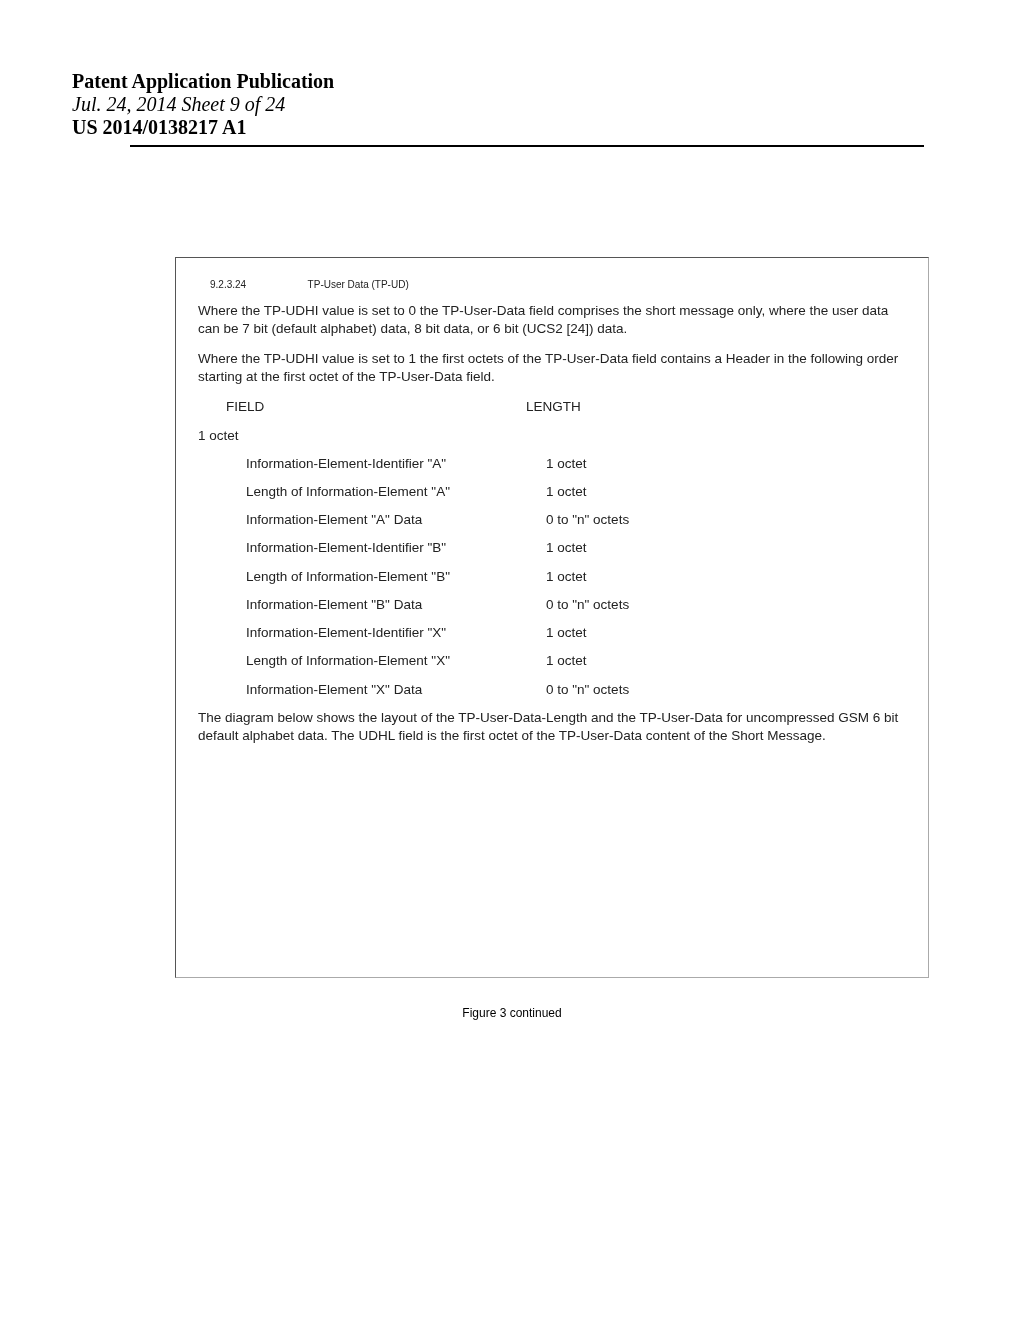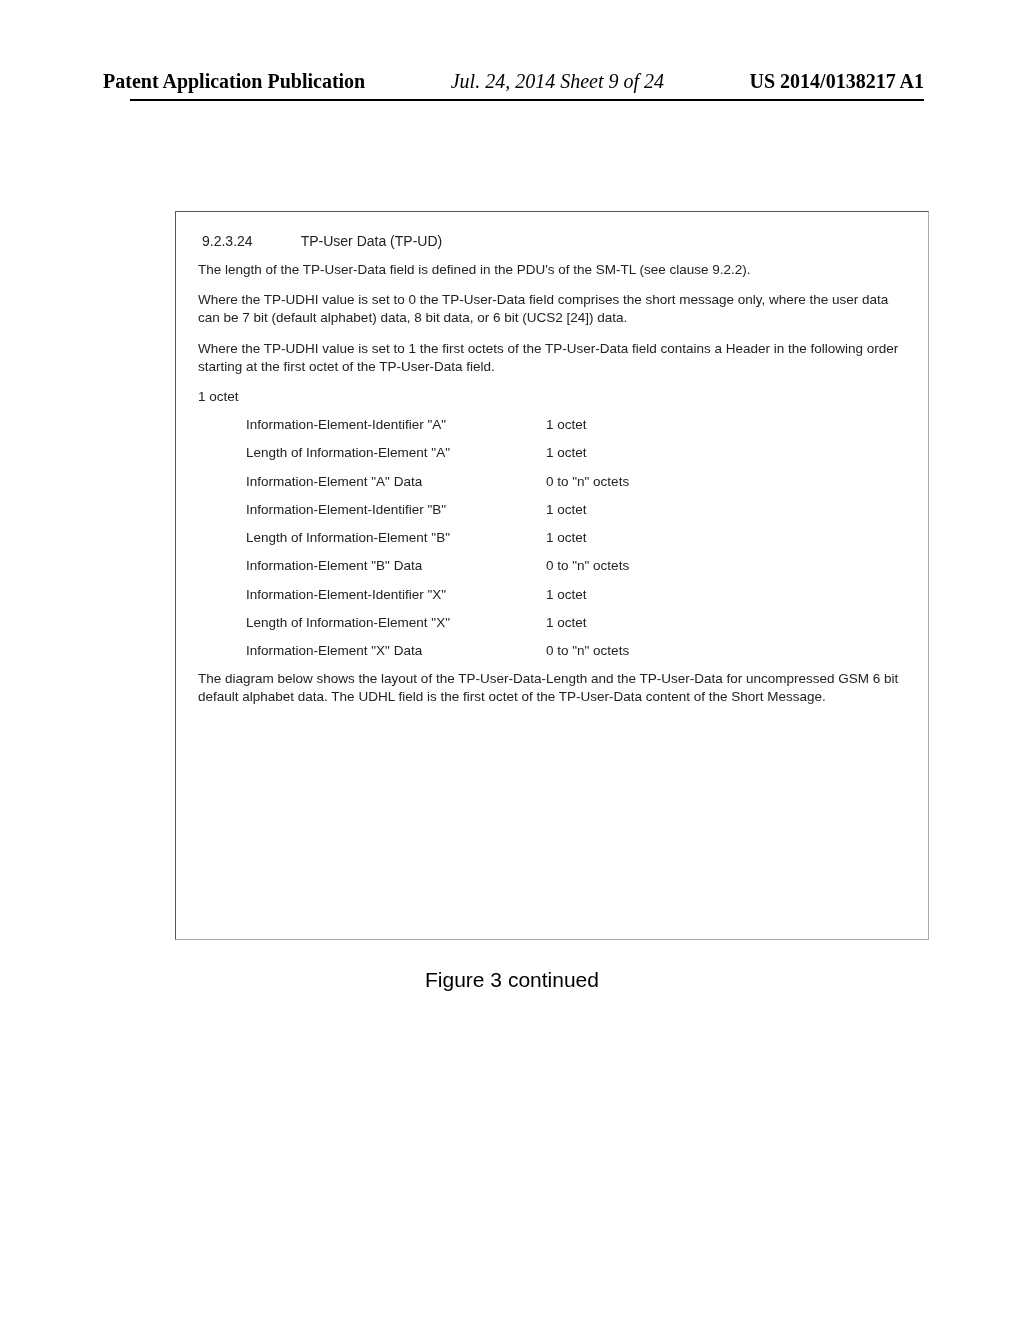--- a/index.html
+++ b/index.html
@@ -13,22 +13,23 @@
   .page {
     width: 1024px;
     height: 1320px;
     position: relative;
     box-sizing: border-box;
   }
   .header-row {
     display: flex;
     justify-content: space-between;
     align-items: baseline;
-    padding: 70px 100px 0 103px;
+    padding: 70px 100px 0 72px;
     font-size: 20px;
+    flex-direction: column;
   }
   .header-left {
     font-weight: bold;
   }
   .header-mid {
     font-weight: normal;
     font-style: italic;
   }
   .header-right {
     font-weight: bold;
@@ -43,22 +44,22 @@
     border: 1px solid #555;
     border-right-color: #aaa;
     border-bottom-color: #aaa;
     padding: 20px 22px 220px 22px;
     font-family: "Segoe UI", Arial, sans-serif;
     font-size: 13.5px;
     color: #222;
     line-height: 1.35;
   }
   .sec-heading {
-    margin: 0 0 10px 4px;
-    font-size: 14px;
+    margin: 0 0 10px 12px;
+    font-size: 10px;
   }
   .sec-num {
     display: inline-block;
     width: 95px;
   }
   .p {
     margin: 0 0 12px 0;
   }
   .table {
     margin: 4px 0 10px 0;
@@ -80,21 +81,21 @@
   }
   .c1.head {
     padding-left: 28px;
   }
   .c2 {
     flex: 1;
   }
   .fig-caption {
     text-align: center;
     font-family: Arial, Helvetica, sans-serif;
-    font-size: 21px;
+    font-size: 12px;
     margin-top: 28px;
   }
 </style>
 </head>
 <body>
 
 <div class="page">
 
   <div class="header-row">
     <div class="header-left">Patent Application Publication</div>
@@ -103,25 +104,28 @@
   </div>
   <hr class="rule">
 
   <div class="figure-box">
 
     <p class="sec-heading">
       <span class="sec-num">9.2.3.24</span>
       <span>TP-User Data (TP-UD)</span>
     </p>
 
-    <p class="p">The length of the TP-User-Data field is defined in the PDU's of the SM-TL (see clause 9.2.2).</p>
     <p class="p">Where the TP-UDHI value is set to 0 the TP-User-Data field comprises the short message only, where the user data can be 7 bit (default alphabet) data, 8 bit data, or 6 bit (UCS2 [24]) data.</p>
     <p class="p">Where the TP-UDHI value is set to 1 the first octets of the TP-User-Data field contains a Header in the following order starting at the first octet of the TP-User-Data field.</p>
 
     <div class="table">
+      <div class="trow head">
+        <div class="c1 head">FIELD</div>
+        <div class="c2">LENGTH</div>
+      </div>
       <div id="table-body">
           <div class="trow">
             <div class="c2">1 octet</div>
           </div>
           <div class="trow">
             <div class="c1 indent">Information-Element-Identifier "A"</div>
             <div class="c2">1 octet</div>
           </div>
           <div class="trow">
             <div class="c1 indent">Length of Information-Element "A"</div>

